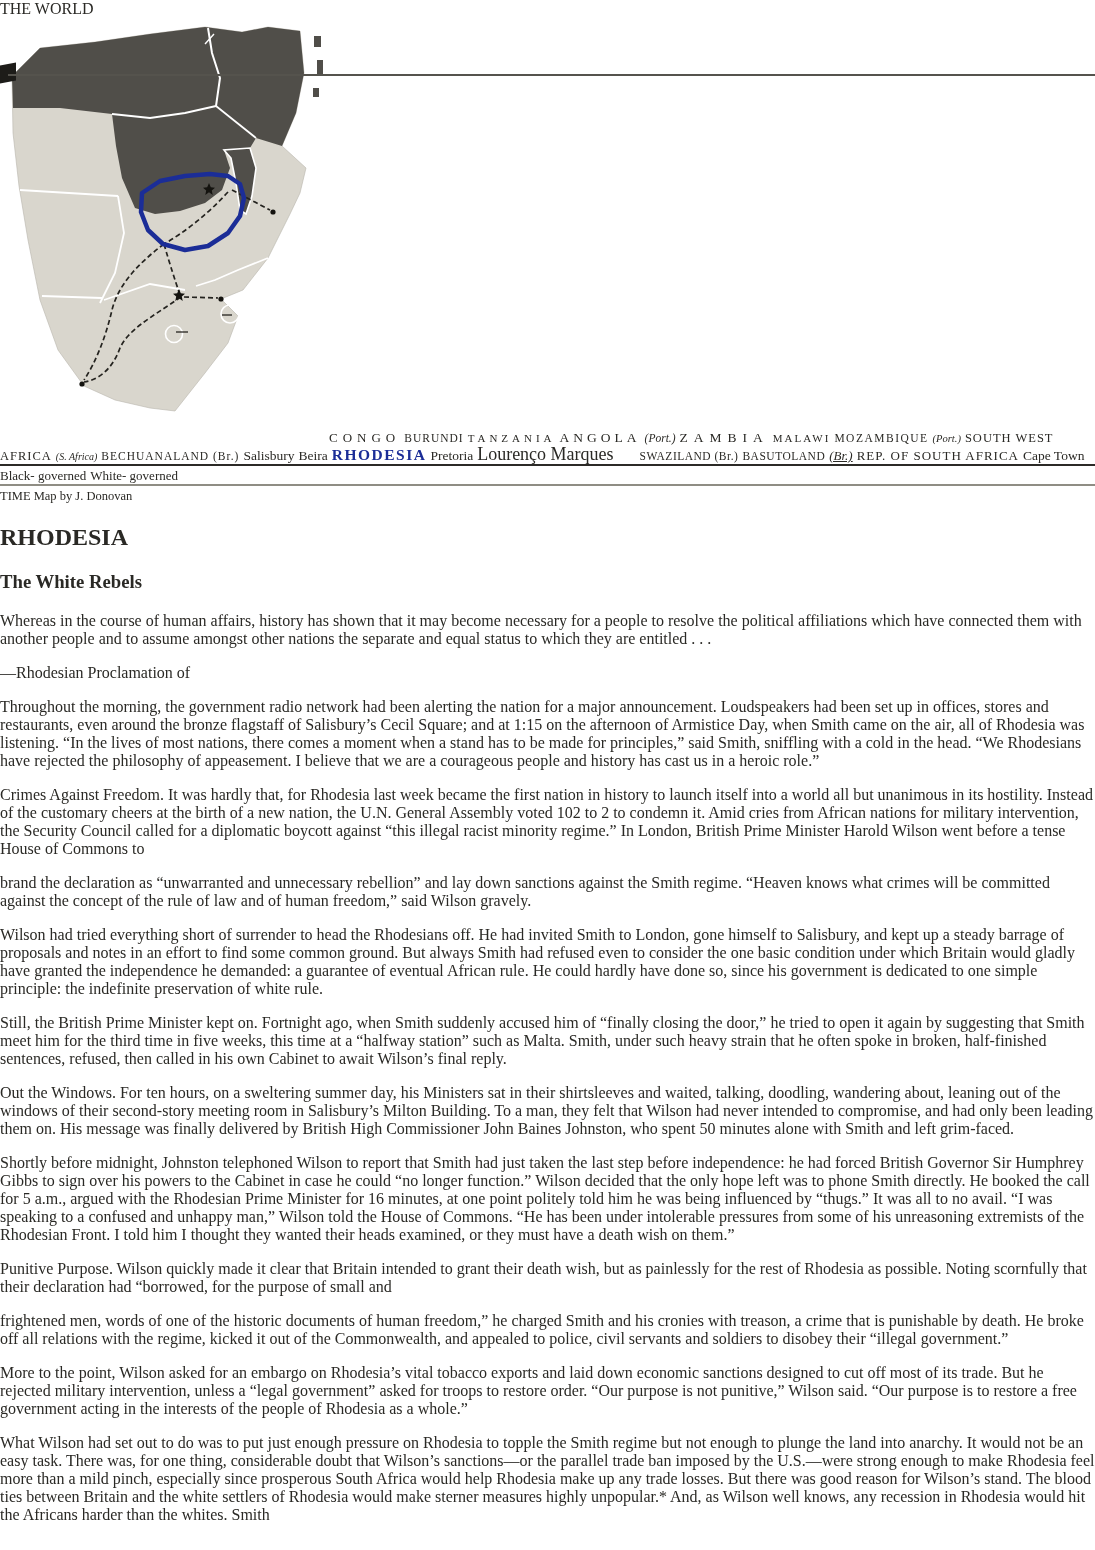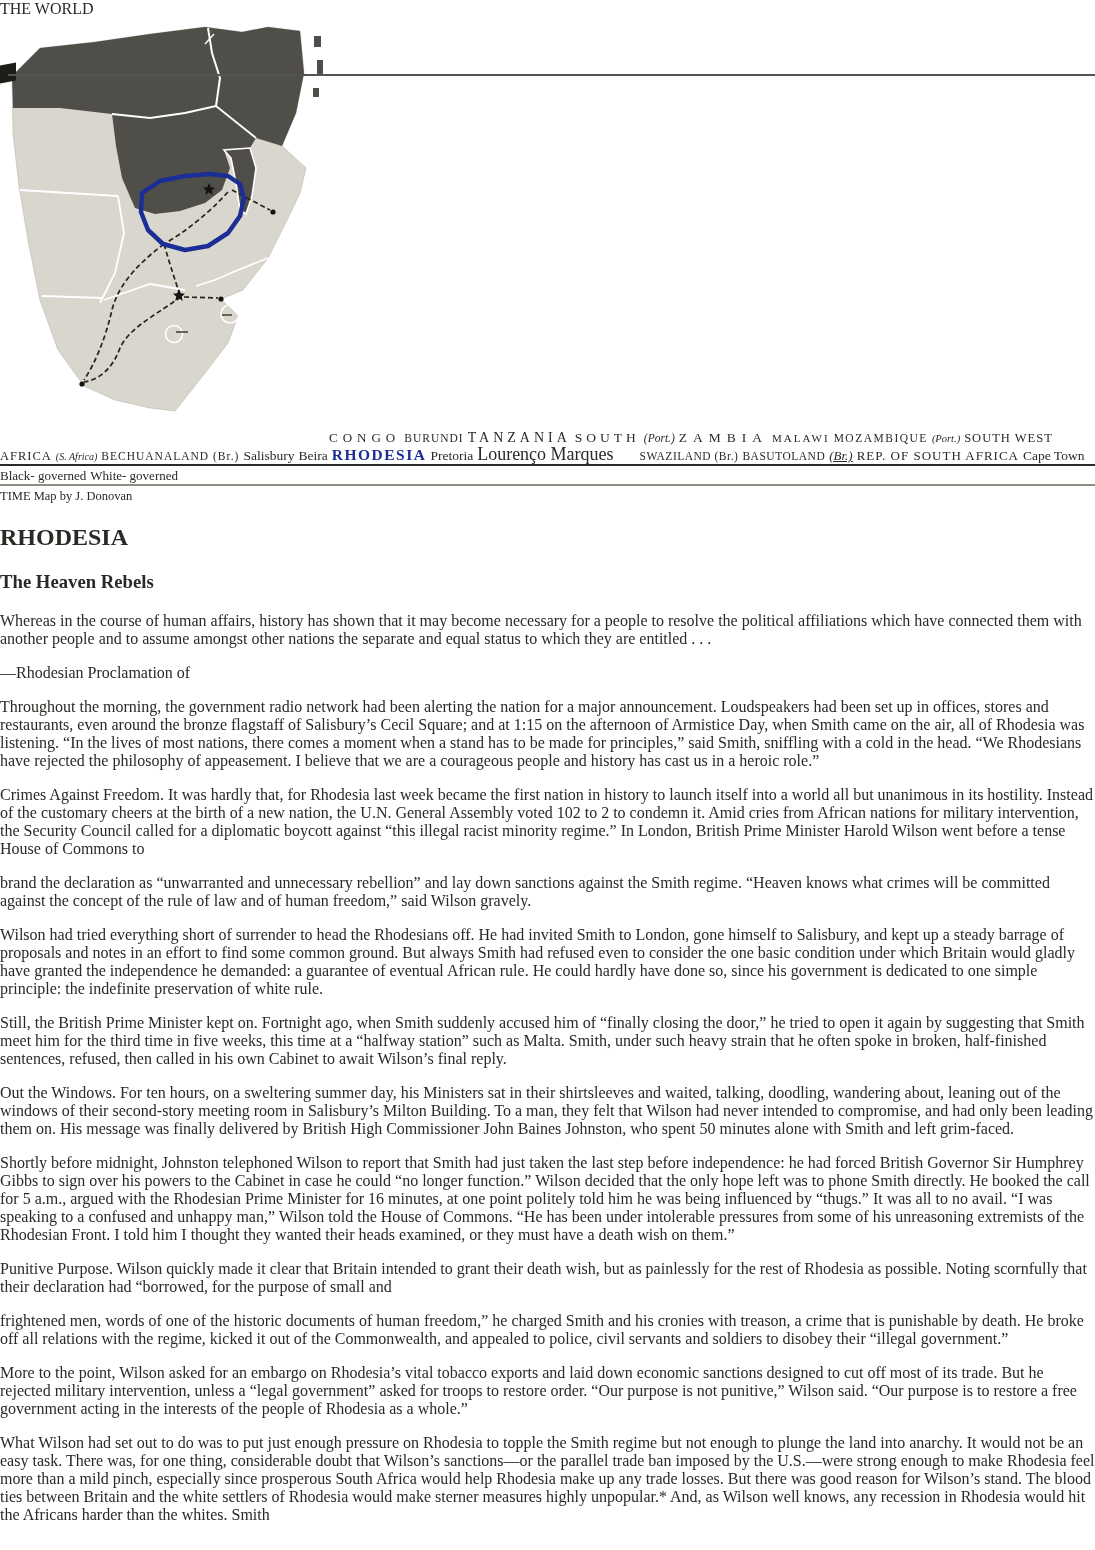--- a/index.html
+++ b/index.html
@@ -106,22 +106,22 @@
         <circle cx="82" cy="366" r="2.6"></circle>
       </g>
 
       <line x1="222" y1="297" x2="232" y2="297" stroke="#24231f" stroke-width="1.3"></line>
       <line x1="176" y1="314" x2="188" y2="314" stroke="#24231f" stroke-width="1.3"></line>
     </svg>
 
     
     <span class="ml mw" style="left:70px;top:20px;width:115px;text-align:center;font-size:13px;letter-spacing:5px;font-family:Liberation Serif, serif;">CONGO</span>
     <span class="ml mw" style="left:208px;top:8px;font-size:11.5px;letter-spacing:1px;">BURUNDI</span>
-    <span class="ml mw" style="left:212px;top:46px;width:112px;font-size:14px;letter-spacing:4px;">TANZANIA</span>
-    <span class="ml" style="left:12px;top:106px;width:86px;text-align:center;font-size:13.5px;letter-spacing:4px;">SOUTH</span>
+    <span class="ml mw" style="left:212px;top:46px;width:112px;font-size:11px;letter-spacing:4px;">TANZANIA</span>
+    <span class="ml" style="left:12px;top:106px;width:86px;text-align:center;font-size:13.5px;letter-spacing:4px;">ANGOLA</span>
     <span class="ml mser" style="left:12px;top:122px;width:86px;text-align:center;font-style:italic;font-size:11.5px;letter-spacing:0;">(Port.)</span>
     <span class="ml mw" style="left:132px;top:122px;width:100px;text-align:center;font-size:13.5px;letter-spacing:6px;transform:rotate(-27deg);">ZAMBIA</span>
     <span class="ml mw" style="left:209px;top:108px;width:70px;text-align:center;font-size:11px;letter-spacing:2px;transform:rotate(72deg);">MALAWI</span>
     <span class="ml" style="left:229px;top:147px;width:110px;text-align:center;font-size:11.5px;letter-spacing:1.5px;transform:rotate(-49deg);">MOZAMBIQUE</span>
     <span class="ml mser" style="left:263px;top:165px;width:60px;text-align:center;font-style:italic;font-size:10.5px;transform:rotate(-49deg);">(Port.)</span>
     <span class="ml pre" style="left:16px;top:196px;width:96px;text-align:center;font-size:12.5px;letter-spacing:1px;">SOUTH WEST
 AFRICA</span>
     <span class="ml mser" style="left:16px;top:228px;width:96px;text-align:center;font-style:italic;font-size:10px;">(S. Africa)</span>
     <span class="ml pre" style="left:80px;top:229px;width:130px;text-align:center;font-size:11.5px;letter-spacing:1px;transform:rotate(-42deg);">BECHUANALAND
 (Br.)</span>
@@ -143,21 +143,21 @@
     <span class="ml pre" style="left:50px;top:374px;font-size:13px;">Black-
 governed</span>
     <span class="ml pre" style="left:230px;top:371px;font-size:13px;">White-
 governed</span>
     <div class="leg-sq" style="left:292px;top:376px;background:#e6e3d9;border:1px solid #8f8d84;"></div>
     <span class="ml mser" style="left:9px;top:406px;font-size:12.5px;">TIME Map by J. Donovan</span>
   </div>
 
   <section class="col1 body-text">
     <h2 class="rhodesia-head">RHODESIA</h2>
-    <h3 class="rebels-head">The Heaven Rebels</h3>
+    <h3 class="rebels-head">The White Rebels</h3>
     <p class="quote cont">Whereas in the course of human affairs, history has shown that it may become necessary for a people to resolve the political affiliations which have connected them with another people and to assume amongst other nations the separate and equal status to which they are entitled . . .</p>
     <div class="attr">—Rhodesian Proclamation of</div>
     <p>Throughout the morning, the government radio network had been alerting the nation for a major announcement. Loudspeakers had been set up in offices, stores and restaurants, even around the bronze flagstaff of Salisbury’s Cecil Square; and at 1:15 on the afternoon of Armistice Day, when Smith came on the air, all of Rhodesia was listening. “In the lives of most nations, there comes a moment when a stand has to be made for principles,” said Smith, sniffling with a cold in the head. “We Rhodesians have rejected the philosophy of appeasement. I believe that we are a courageous people and history has cast us in a heroic role.”</p>
     <p><span class="lead">Crimes Against Freedom.</span> <span>It was hardly that, for Rhodesia last week became the first nation in history to launch itself into a world all but unanimous in its hostility. Instead of the customary cheers at the birth of a new nation, the U.N. General Assembly voted 102 to 2 to condemn it. Amid cries from African nations for military intervention, the Security Council called for a diplomatic boycott against “this illegal racist minority regime.” In London, British Prime Minister Harold Wilson went before a tense House of Commons to</span></p>
   </section>
 
   <section class="col2 body-text">
     <p class="cont">brand the declaration as “unwarranted and unnecessary rebellion” and lay down sanctions against the Smith regime. “Heaven knows what crimes will be committed against the concept of the rule of law and of human freedom,” said Wilson gravely.</p>
     <p>Wilson had tried everything short of surrender to head the Rhodesians off. He had invited Smith to London, gone himself to Salisbury, and kept up a steady barrage of proposals and notes in an effort to find some common ground. But always Smith had refused even to consider the one basic condition under which Britain would gladly have granted the independence he demanded: a guarantee of eventual African rule. He could hardly have done so, since his government is dedicated to one simple principle: the indefinite preservation of white rule.</p>
     <p>Still, the British Prime Minister kept on. Fortnight ago, when Smith suddenly accused him of “finally closing the door,” he tried to open it again by suggesting that Smith meet him for the third time in five weeks, this time at a “halfway station” such as Malta. Smith, under such heavy strain that he often spoke in broken, half-finished sentences, refused, then called in his own Cabinet to await Wilson’s final reply.</p>

